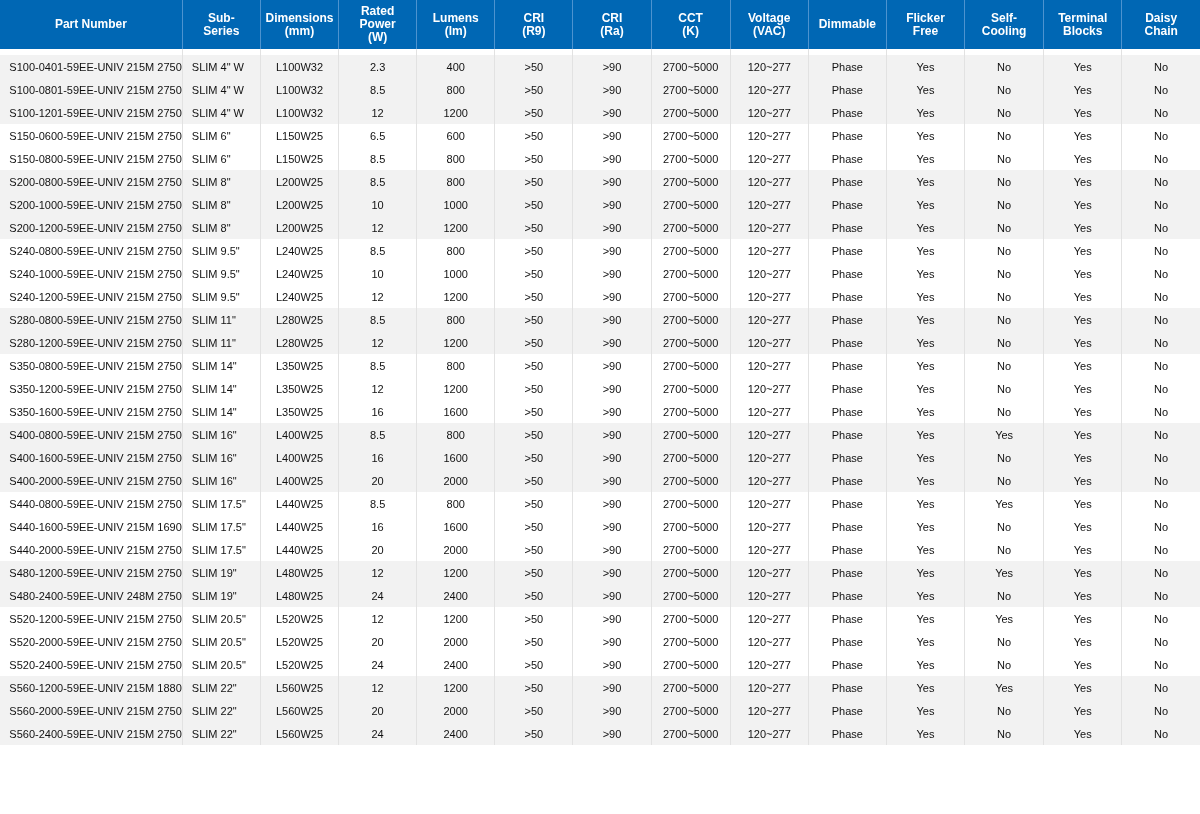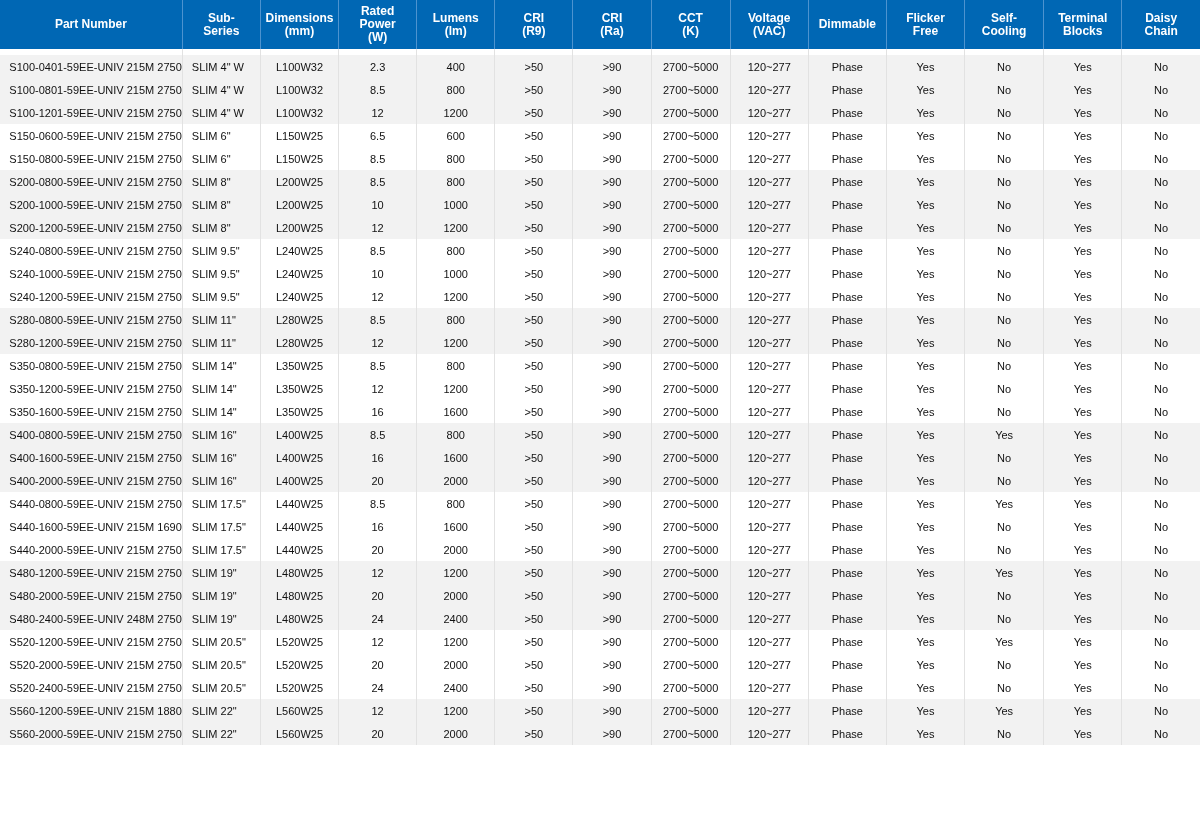--- a/index.html
+++ b/index.html
@@ -514,36 +514,20 @@
         <td>&gt;90</td>
         <td>2700~5000</td>
         <td>120~277</td>
         <td>Phase</td>
         <td>Yes</td>
         <td>Yes</td>
         <td>Yes</td>
         <td>No</td>
       </tr>
       <tr>
-        <td class="pn">S480-2000-59EE-UNIV 215M 2750</td>
-        <td class="sub">SLIM 19"</td>
-        <td>L480W25</td>
-        <td>20</td>
-        <td>2000</td>
-        <td>&gt;50</td>
-        <td>&gt;90</td>
-        <td>2700~5000</td>
-        <td>120~277</td>
-        <td>Phase</td>
-        <td>Yes</td>
-        <td>No</td>
-        <td>Yes</td>
-        <td>No</td>
-      </tr>
-      <tr>
         <td class="pn">S480-2400-59EE-UNIV 248M 2750</td>
         <td class="sub">SLIM 19"</td>
         <td>L480W25</td>
         <td>24</td>
         <td>2400</td>
         <td>&gt;50</td>
         <td>&gt;90</td>
         <td>2700~5000</td>
         <td>120~277</td>
         <td>Phase</td>
@@ -629,14 +613,30 @@
         <td>&gt;50</td>
         <td>&gt;90</td>
         <td>2700~5000</td>
         <td>120~277</td>
         <td>Phase</td>
         <td>Yes</td>
         <td>No</td>
         <td>Yes</td>
         <td>No</td>
       </tr>
+      <tr>
+        <td class="pn">S560-2400-59EE-UNIV 215M 2750</td>
+        <td class="sub">SLIM 22"</td>
+        <td>L560W25</td>
+        <td>24</td>
+        <td>2400</td>
+        <td>&gt;50</td>
+        <td>&gt;90</td>
+        <td>2700~5000</td>
+        <td>120~277</td>
+        <td>Phase</td>
+        <td>Yes</td>
+        <td>No</td>
+        <td>Yes</td>
+        <td>No</td>
+      </tr>
     </tbody>
   </table>
 
 </body></html>

